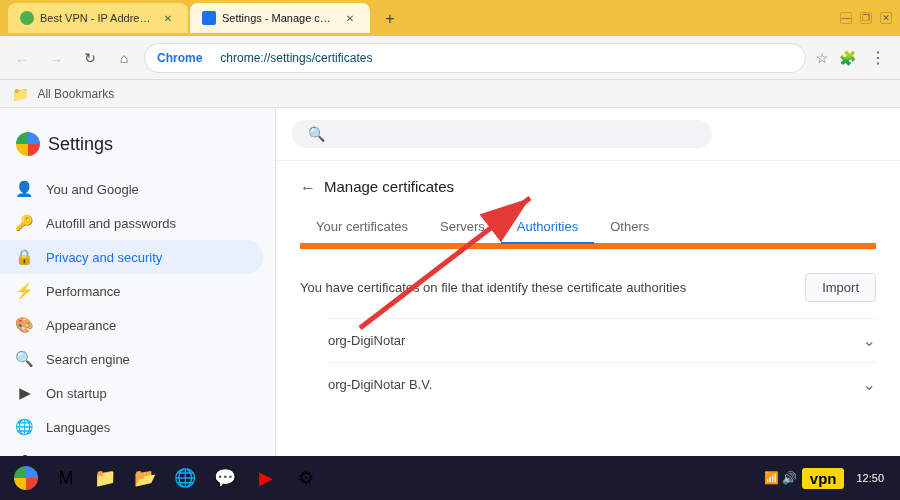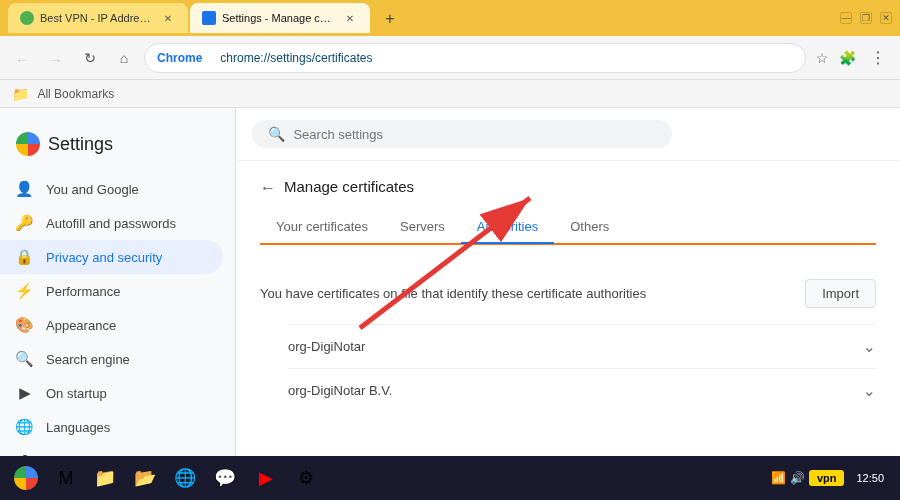--- a/index.html
+++ b/index.html
@@ -96,21 +96,21 @@
       color: #555;
       border-bottom: 1px solid #ddd;
       gap: 8px;
     }
 
     
     .main-content { display: flex; flex: 1; overflow: hidden; }
 
     
     .sidebar {
-      width: 236px;
+      width: 276px;
       background: #f8f9fa;
       padding: 16px 0;
       overflow-y: auto;
       flex-shrink: 0;
       border-right: 1px solid #e0e0e0;
     }
     .sidebar-header {
       display: flex; align-items: center; gap: 8px; padding: 8px 16px 16px 16px;
     }
     .settings-title { font-size: 18px; font-weight: 500; color: #202124; }
@@ -141,21 +141,21 @@
     .search-input { background: transparent; border: none; outline: none; font-size: 13px; color: #444; flex: 1; }
 
     
     .cert-panel { padding: 16px 24px; }
     .back-row { display: flex; align-items: center; gap: 8px; margin-bottom: 16px; }
     .back-arrow { font-size: 16px; color: #555; cursor: pointer; }
     .panel-title { font-size: 15px; color: #202124; }
 
     
     .cert-tabs {
-      display: flex; border-bottom: 2px solid #f97316; margin-bottom: 26px; gap: 0;
+      display: flex; border-bottom: 6px solid #f97316; margin-bottom: 16px; gap: 0;
     }
     .cert-tab {
       padding: 8px 16px; font-size: 13px; color: #666; cursor: pointer;
       border-bottom: 2px solid transparent; margin-bottom: -1px;
     }
     .cert-tab.active { color: #1a73e8; border-bottom: 2px solid #1a73e8; }
 
     
     .auth-content { }
     .auth-desc-row {
@@ -182,21 +182,21 @@
       background: #1a1a2e;
       display: flex;
       align-items: center;
       padding: 0 8px;
       gap: 4px;
       position: relative;
     }
     .taskbar-item { width: 36px; height: 36px; border-radius: 4px; display: flex; align-items: center; justify-content: center; cursor: pointer; }
     .taskbar-right { margin-left: auto; display: flex; align-items: center; gap: 4px; }
     .taskbar-time { color: #fff; font-size: 11px; padding: 0 8px; }
-    .vpn-badge { background: #ffd700; color: #000; font-size: 11px; font-weight: bold; padding: 2px 8px; border-radius: 3px; }
+    .vpn-badge { background: #ffd700; color: #000; font-size: 15px; font-weight: bold; padding: 2px 8px; border-radius: 3px; }
 
     
     .browser-content-wrapper {
       position: relative;
       flex: 1;
       display: flex;
       overflow: hidden;
     }
 
     .arrow-svg {
@@ -299,21 +299,20 @@
           <span>Downloads</span>
         </div>
 
       </div>
 
       <div class="content-area">
 
         <div class="search-bar-container">
           <div class="search-bar">
             <span style="color:#777; font-size:14px;">🔍</span>
-            <input class="search-input" type="text" placeholder="Search settings" style="">
           </div>
         </div>
 
         <div class="cert-panel">
           <div class="back-row">
             <span class="back-arrow">←</span>
             <span class="panel-title">Manage certificates</span>
           </div>
 
           <div class="cert-tabs">

